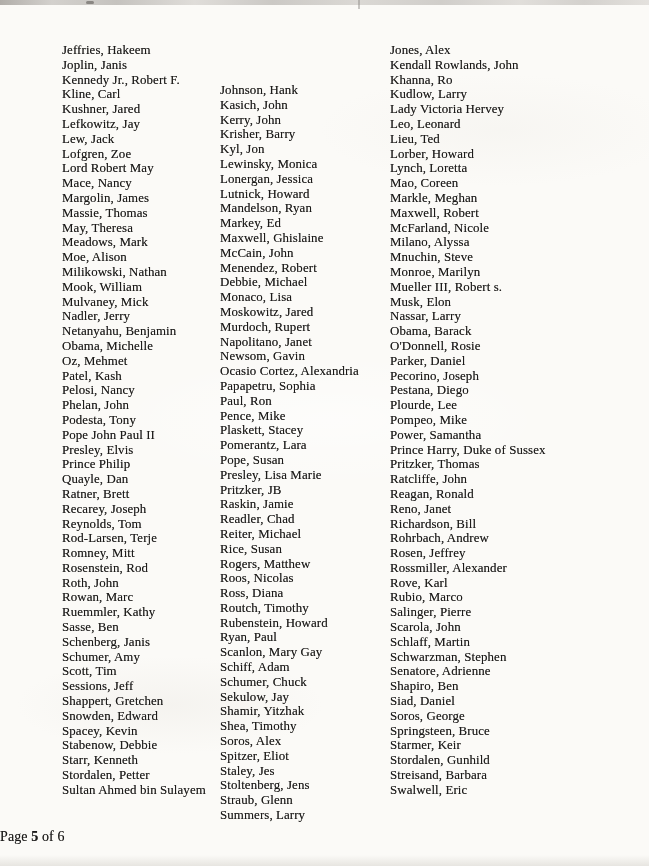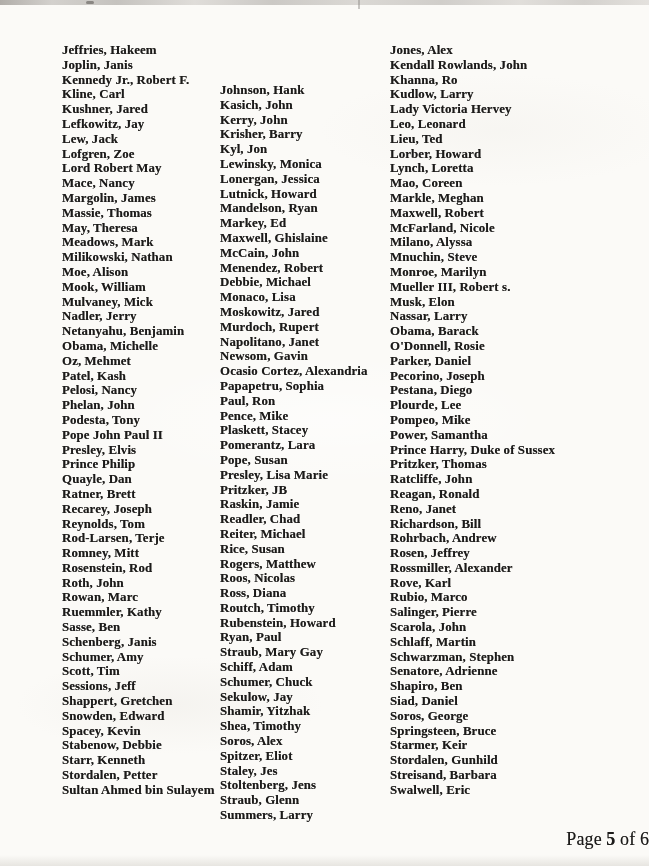--- a/index.html
+++ b/index.html
@@ -48,37 +48,37 @@
     background: linear-gradient(to top, #e2e0db, rgba(240,238,234,0));
     opacity: .8;
   }
   .columns {
     position: absolute;
     top: 43px;
     left: 62px;
     right: 8px;
     display: flex;
   }
-  .col { flex: 0 0 auto; font-weight: bold; }
+  .col { flex: 0 0 auto; }
   .col-1 { width: 158px; }
   .col-2 { width: 170px; margin-top: 40px; }
   .col-3 { width: auto; }
   .name-row {
     font-size: 12.9px;
     line-height: 14.8px;
     white-space: nowrap;
     letter-spacing: 0.1px;
     text-shadow: 0 0 0.5px rgba(25,24,22,0.55);
   }
   .footer {
     position: absolute;
     top: 829px;
     left: 0; right: 0;
-    text-align: right;
-    font-size: 18px;
+    text-align: left;
+    font-size: 14px;
     letter-spacing: 0.1px;
     text-shadow: 0 0 0.5px rgba(25,24,22,0.55);
   }
   .footer .page-num { font-weight: bold; }
 </style>
 </head>
 <body>
 
 <div class="page">
   <div class="edge-top"></div>
@@ -94,22 +94,22 @@
         <div class="name-row">Kushner, Jared</div>
         <div class="name-row">Lefkowitz, Jay</div>
         <div class="name-row">Lew, Jack</div>
         <div class="name-row">Lofgren, Zoe</div>
         <div class="name-row">Lord Robert May</div>
         <div class="name-row">Mace, Nancy</div>
         <div class="name-row">Margolin, James</div>
         <div class="name-row">Massie, Thomas</div>
         <div class="name-row">May, Theresa</div>
         <div class="name-row">Meadows, Mark</div>
+        <div class="name-row">Moe, Alison</div>
         <div class="name-row">Milikowski, Nathan</div>
-        <div class="name-row">Moe, Alison</div>
         <div class="name-row">Mook, William</div>
         <div class="name-row">Mulvaney, Mick</div>
         <div class="name-row">Nadler, Jerry</div>
         <div class="name-row">Netanyahu, Benjamin</div>
         <div class="name-row">Obama, Michelle</div>
         <div class="name-row">Oz, Mehmet</div>
         <div class="name-row">Patel, Kash</div>
         <div class="name-row">Pelosi, Nancy</div>
         <div class="name-row">Phelan, John</div>
         <div class="name-row">Podesta, Tony</div>
@@ -171,21 +171,21 @@
         <div class="name-row">Raskin, Jamie</div>
         <div class="name-row">Readler, Chad</div>
         <div class="name-row">Reiter, Michael</div>
         <div class="name-row">Rice, Susan</div>
         <div class="name-row">Rogers, Matthew</div>
         <div class="name-row">Roos, Nicolas</div>
         <div class="name-row">Ross, Diana</div>
         <div class="name-row">Routch, Timothy</div>
         <div class="name-row">Rubenstein, Howard</div>
         <div class="name-row">Ryan, Paul</div>
-        <div class="name-row">Straub, Mary Gay</div>
+        <div class="name-row">Scanlon, Mary Gay</div>
         <div class="name-row">Schiff, Adam</div>
         <div class="name-row">Schumer, Chuck</div>
         <div class="name-row">Sekulow, Jay</div>
         <div class="name-row">Shamir, Yitzhak</div>
         <div class="name-row">Shea, Timothy</div>
         <div class="name-row">Soros, Alex</div>
         <div class="name-row">Spitzer, Eliot</div>
         <div class="name-row">Staley, Jes</div>
         <div class="name-row">Stoltenberg, Jens</div>
         <div class="name-row">Straub, Glenn</div>

